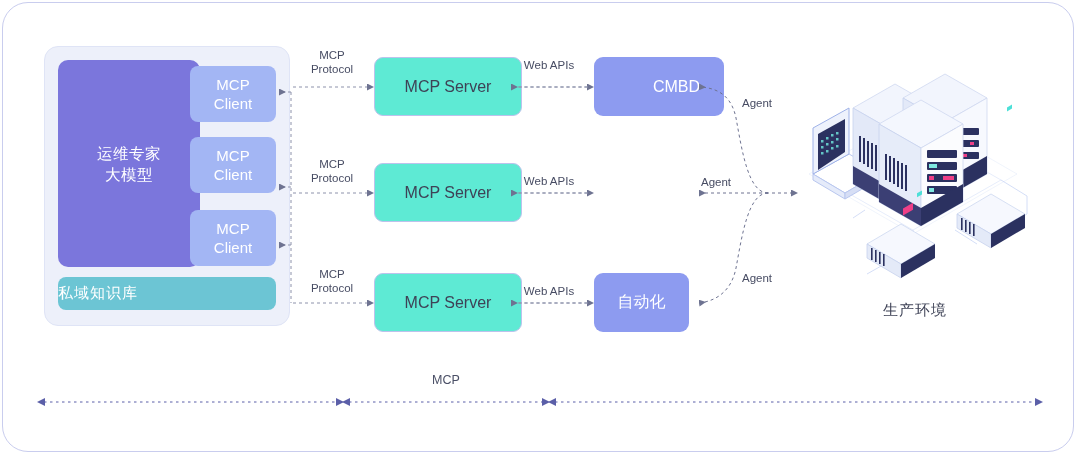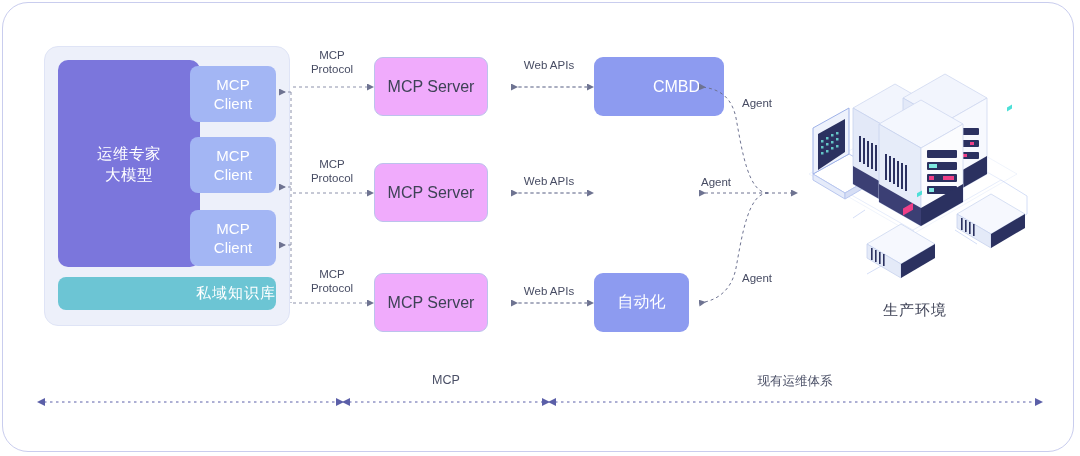--- a/index.html
+++ b/index.html
@@ -27,37 +27,37 @@
   .llm-box{
     position:absolute;left:58px;top:60px;width:142px;height:207px;
     background:#7b76dc;border-radius:10px;
     display:flex;align-items:center;justify-content:center;
     color:#ffffff;font-size:15.5px;line-height:21px;text-align:center;
     letter-spacing:.5px;
   }
   .kb-box{
     position:absolute;left:58px;top:277px;width:218px;height:33px;
     background:#6cc5d4;border-radius:8px;
-    display:flex;align-items:center;justify-content:flex-end;
+    display:flex;align-items:center;justify-content:flex-start;
     color:#ffffff;font-size:15px;letter-spacing:1px;
   }
   .client-box{
     position:absolute;left:190px;width:86px;height:56px;
     background:#a3b6f4;border-radius:8px;
     display:flex;align-items:center;justify-content:center;
     color:#ffffff;font-size:15px;line-height:19px;text-align:center;
   }
   .client-1{top:66px;}
   .client-2{top:137px;}
   .client-3{top:210px;}
 
   
   .server-box{
-    position:absolute;left:374px;width:114px;height:59px;
-    background:#f0abfc;border:1.2px solid #bcc2ec;border-radius:9px;
+    position:absolute;left:374px;width:148px;height:59px;
+    background:#5eead4;border:1.2px solid #bcc2ec;border-radius:9px;
     display:flex;align-items:center;justify-content:center;
     color:#3e4256;font-size:16px;box-sizing:border-box;
   }
   .server-1{top:57px;}
   .server-2{top:163px;}
   .server-3{top:273px;}
 
   
   .sys-box{
     position:absolute;left:594px;width:95px;height:59px;
@@ -328,15 +328,14 @@
             <rect x="168" y="162" width="1.6" height="12"></rect>
         </g>
         <rect x="202" y="162" width="5" height="4" fill="#4de0d8" transform="skewY(-30)"></rect>
       </g>
     </g>
   </svg>
 
   <div class="prod-caption">生产环境</div>
 
   <div class="sec-label" style="left:396px;top:373px;width:100px;">MCP</div>
-  <div class="sec-label" style="left:700px;top:373px;width:190px;">现有运维体系</div>
 
 </div>
 
 </body></html>

